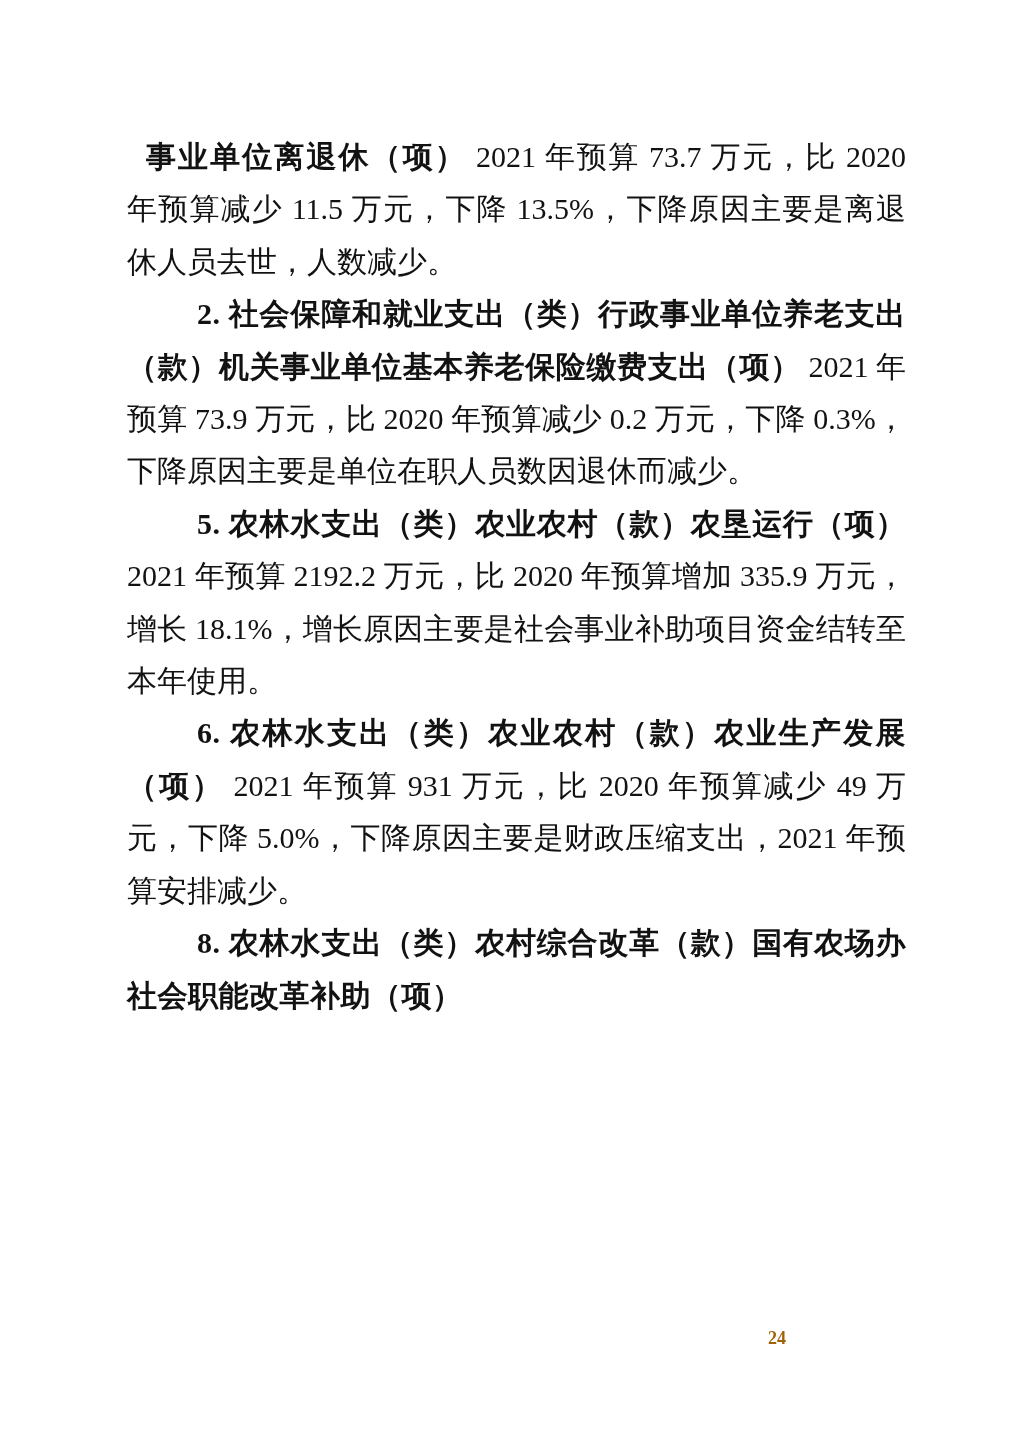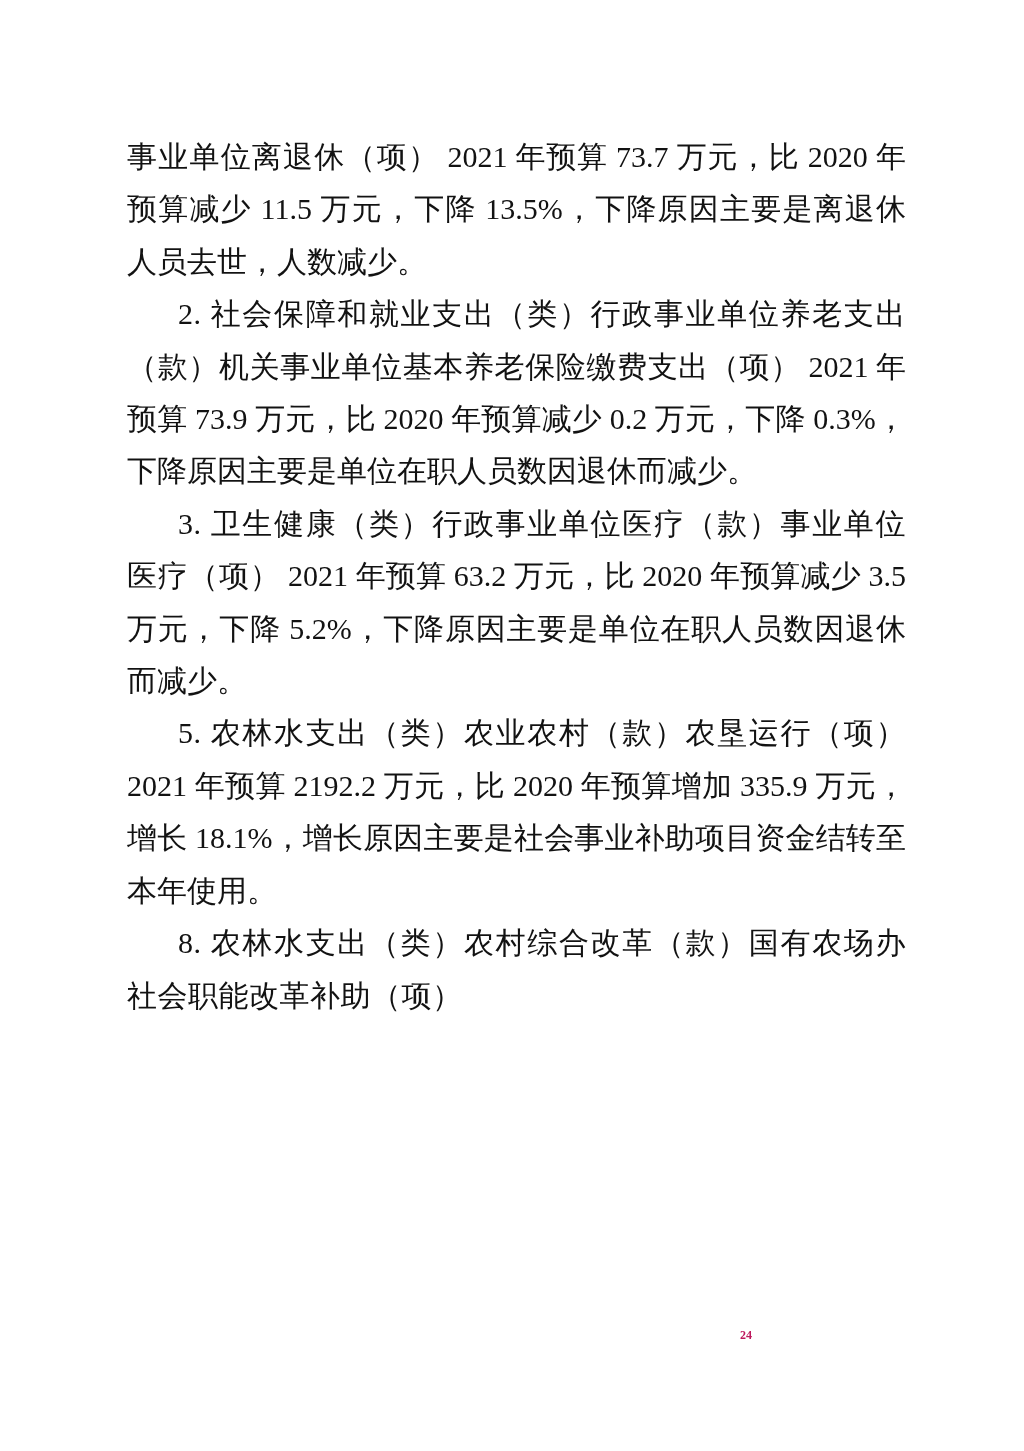--- a/index.html
+++ b/index.html
@@ -27,48 +27,49 @@
     text-justify: inter-ideograph;
   }
   .para {
     margin: 0;
     padding: 0;
   }
   .para.indented {
     text-indent: 51px;
   }
   .para b {
-    font-weight: normal;
+    font-weight: bold;
     letter-spacing: 0.5px;
+    margin-left: 19px;
   }
   .page-number {
     position: absolute;
-    left: 740px;
+    left: 768px;
     top: 1328px;
-    font-size: 12px;
+    font-size: 18px;
     font-weight: bold;
-    color: #be185d;
+    color: #a16207;
   }
 </style>
 </head>
 <body>
 
 <div class="page">
 
   <div class="text-block">
 
     <p class="para"><b>事业单位离退休（项）</b><span> 2021 年预算 73.7 万元，比 2020 年预算减少 11.5 万元，下降 13.5%，下降原因主要是离退休人员去世，人数减少。</span></p>
 
     <p class="para indented"><b>2. 社会保障和就业支出（类）行政事业单位养老支出（款）机关事业单位基本养老保险缴费支出（项）</b><span> 2021 年预算 73.9 万元，比 2020 年预算减少 0.2 万元，下降 0.3%，下降原因主要是单位在职人员数因退休而减少。</span></p>
 
-    <p class="para indented"><b>3. 卫生健康（类）行政事业单位医疗（款）事业单位医疗（项）</b><span> 2021 年预算 63.2 万元，比 2020 年预算减少 3.5 万元，下降 5.2%，下降原因主要是单位在职人员数因退休而减少。</span></p>
 
     <p class="para indented"><b>5. 农林水支出（类）农业农村（款）农垦运行（项）</b><span> 2021 年预算 2192.2 万元，比 2020 年预算增加 335.9 万元，增长 18.1%，增长原因主要是社会事业补助项目资金结转至本年使用。</span></p>
 
 
+    <p class="para indented"><b>6. 农林水支出（类）农业农村（款）农业生产发展（项）</b><span> 2021 年预算 931 万元，比 2020 年预算减少 49 万元，下降 5.0%，下降原因主要是财政压缩支出，2021 年预算安排减少。</span></p>
 
 
     <p class="para indented"><b>8. 农林水支出（类）农村综合改革（款）国有农场办社会职能改革补助（项）</b></p>
 
   </div>
 
   <div class="page-number">24</div>
 
 </div>
 

